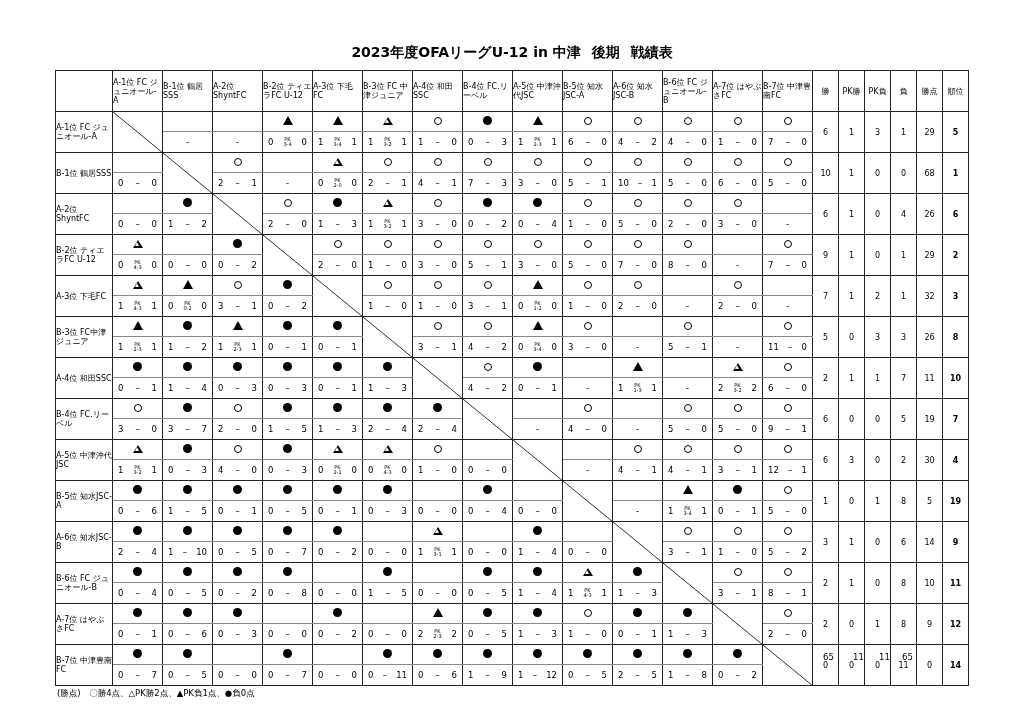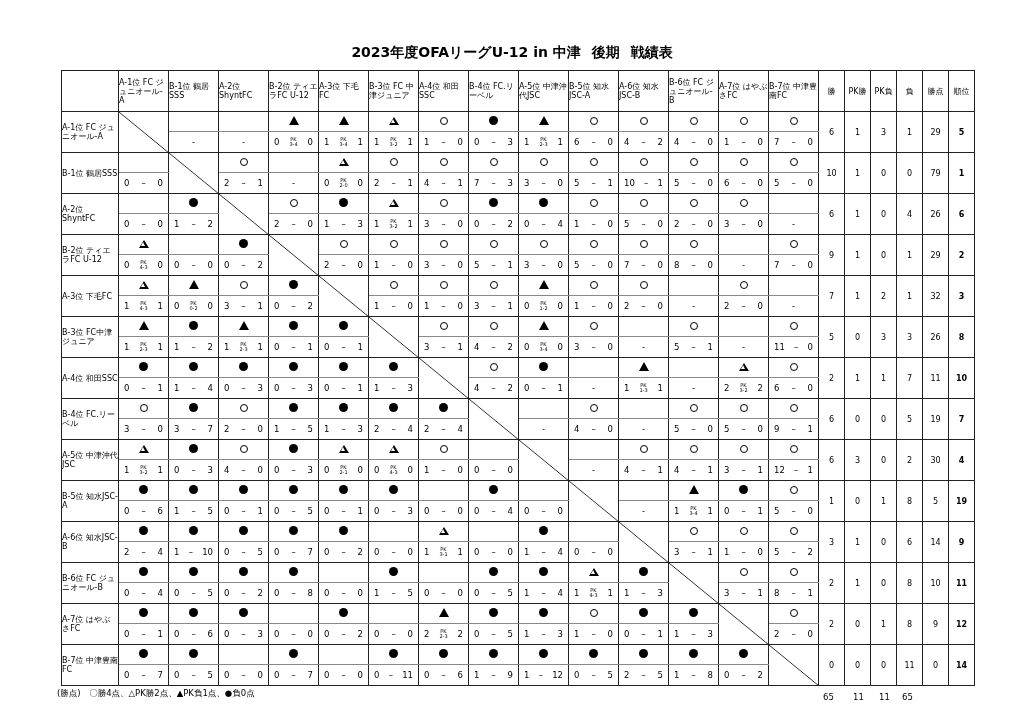--- a/index.html
+++ b/index.html
@@ -2,21 +2,21 @@
 <html><head>
 <meta charset="utf-8">
 <style>
   html, body { margin:0; padding:0; background:#ffffff; }
   body { width:1024px; height:724px; position:relative; overflow:hidden;
          font-family: "DejaVu Sans", "Liberation Sans", sans-serif; color:#000; }
   .title { position:absolute; left:0; width:1024px; top:44px; text-align:center;
            font-size:14px; font-weight:bold; letter-spacing:0px; }
   .title span { padding:0 3px; }
   table.grid { position:absolute; left:55px; top:70px; border-collapse:collapse;
-               table-layout:fixed;margin-left:6px; }
+               table-layout:fixed; }
   table.grid td { border:1px solid #222; padding:0; font-size:8px; line-height:9px;
                   vertical-align:middle; overflow:hidden; }
   td.head { height:40px; vertical-align:top; padding:2px 2px 0 3px; text-align:left; }
   td.corner { height:40px; }
   td.statH { text-align:center; font-size:8.5px; }
   td.rowhead { vertical-align:top; padding:3px 2px 0 3px; text-align:left; }
   td.stat { text-align:center; font-size:8.5px; }
   td.rank { text-align:center; font-size:12px; font-weight:bold; }
   td.mark { height:19px; text-align:center; font-size:10px; border-bottom:1px solid #888 !important; }
   td.score { height:20px; }
@@ -25,21 +25,21 @@
   .sc .mid { text-align:center; }
   .pk { display:inline-flex; flex-direction:column; align-items:center; font-size:5px; line-height:5.5px; }
   .dash { text-align:center; display:block; font-size:8.5px; }
   .sym-win { display:inline-block; width:8px; height:8px; border:1.6px solid #000; border-radius:50%; box-sizing:border-box; }
   .sym-loss { display:inline-block; width:9px; height:9px; background:#000; border-radius:50%; }
   .sym-pkwin { display:inline-block; width:0; height:0; border-left:5px solid transparent; border-right:5px solid transparent; border-bottom:8px solid #000; position:relative; }
   .sym-pkwin::after { content:""; position:absolute; left:-2.6px; top:2.8px; border-left:2.6px solid transparent; border-right:2.6px solid transparent; border-bottom:4px solid #fff; }
   .sym-pkloss { display:inline-block; width:0; height:0; border-left:5px solid transparent; border-right:5px solid transparent; border-bottom:9px solid #000; }
   svg.diagline { position:absolute; left:0; top:0; pointer-events:none; }
   .legend { position:absolute; left:57px; top:688px; font-size:8.5px;text-align:center; }
-  .totals { position:absolute; top:652px; font-size:8.5px;margin-top:40px; }
+  .totals { position:absolute; top:652px; font-size:8.5px; }
 </style>
 </head>
 <body>
 
 <div class="title">
   <span>2023年度OFAリーグU-12 in 中津</span>
   <span>後期</span>
   <span>戦績表</span>
 </div>
 
@@ -232,21 +232,21 @@
         <td class="mark"><span class="sym-win"></span></td>
         <td class="mark"><span class="sym-win"></span></td>
         <td class="mark"><span class="sym-win"></span></td>
         <td class="mark"><span class="sym-win"></span></td>
         <td class="mark"><span class="sym-win"></span></td>
         <td class="mark"><span class="sym-win"></span></td>
         <td class="stat" rowspan="2">10</td>
         <td class="stat" rowspan="2">1</td>
         <td class="stat" rowspan="2">0</td>
         <td class="stat" rowspan="2">0</td>
-        <td class="stat" rowspan="2">79</td>
+        <td class="stat" rowspan="2">68</td>
         <td class="rank" rowspan="2">1</td>
       </tr>
       <tr>
         <td class="score">
           <div class="sc">
             <span>0</span>
             <span class="mid">–</span>
             <span>0</span>
           </div>
         </td>

